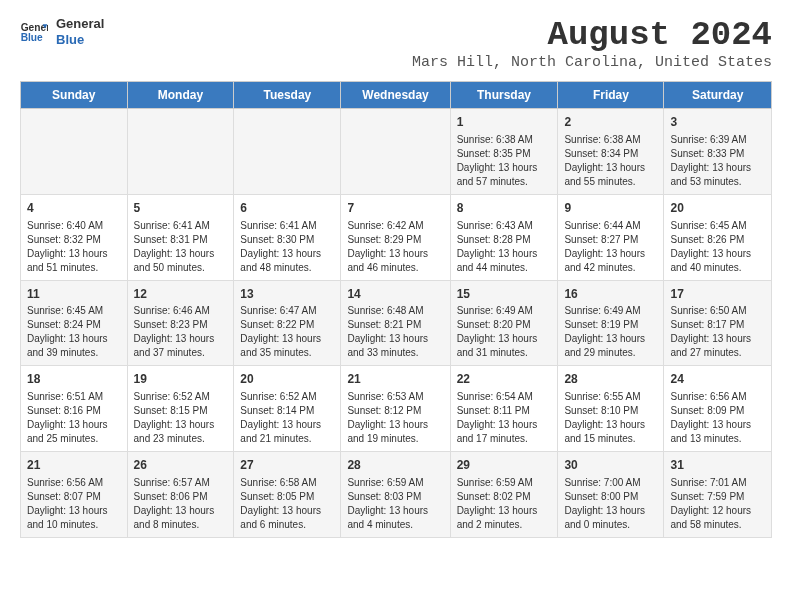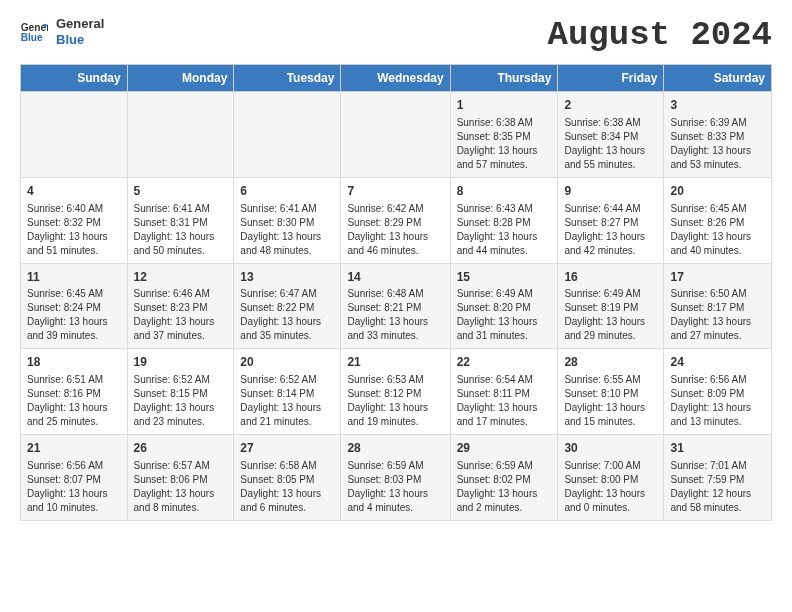--- a/index.html
+++ b/index.html
@@ -29,21 +29,21 @@
     .title-area h1 { font-size: 34px; color: #333; font-weight: bold; }
     .title-area h2 { font-size: 15px; color: #555; font-weight: normal; }
     .calendar-table {
       width: 100%;
       border-collapse: collapse;
       font-size: 11px;
     }
     .calendar-table thead tr th {
       background-color: #3a7abf;
       color: #fff;
-      text-align: right;
+      text-align: center;
       padding: 6px 6px;
       font-size: 12px;
       font-weight: bold;
       border: 1px solid #ccc;
       margin-left: 36px;
     }
     .calendar-table tbody tr td {
       vertical-align: top;
       border: 1px solid #ddd;
       padding: 5px 6px;
@@ -82,20 +82,21 @@
       <text x="0" y="26" font-size="13" font-weight="bold" fill="#2a6ab5">Blue</text>
       <polygon points="28,4 34,4 31,10" fill="#2a6ab5"></polygon>
     </svg>
     <div style="display:flex;flex-direction:column;margin-left:4px;">
       <span style="font-size:13px;font-weight:bold;color:#333;line-height:1.2;">General</span>
       <span style="font-size:13px;font-weight:bold;color:#2a6ab5;line-height:1.2;">Blue</span>
     </div>
   </div>
   <div class="title-area">
     <h1>August 2024</h1>
+    <h2>Mars Hill, North Carolina, United States</h2>
   </div>
 </div>
 
 <table class="calendar-table">
   <thead>
     <tr>
     <th>Sunday</th>
         <th>Monday</th>
         <th>Tuesday</th>
         <th>Wednesday</th>

